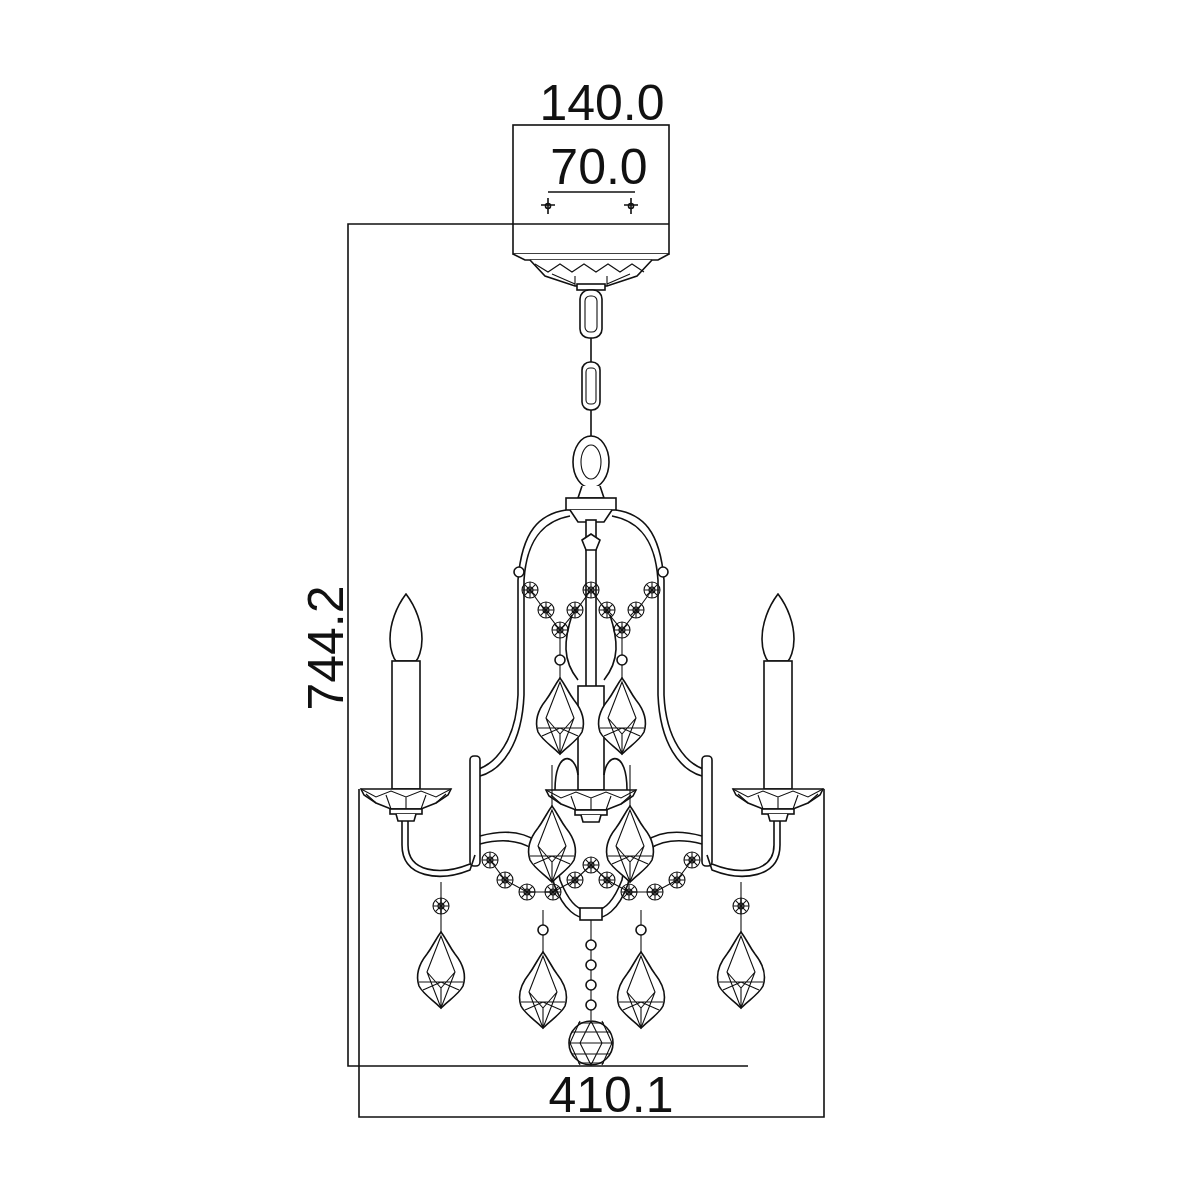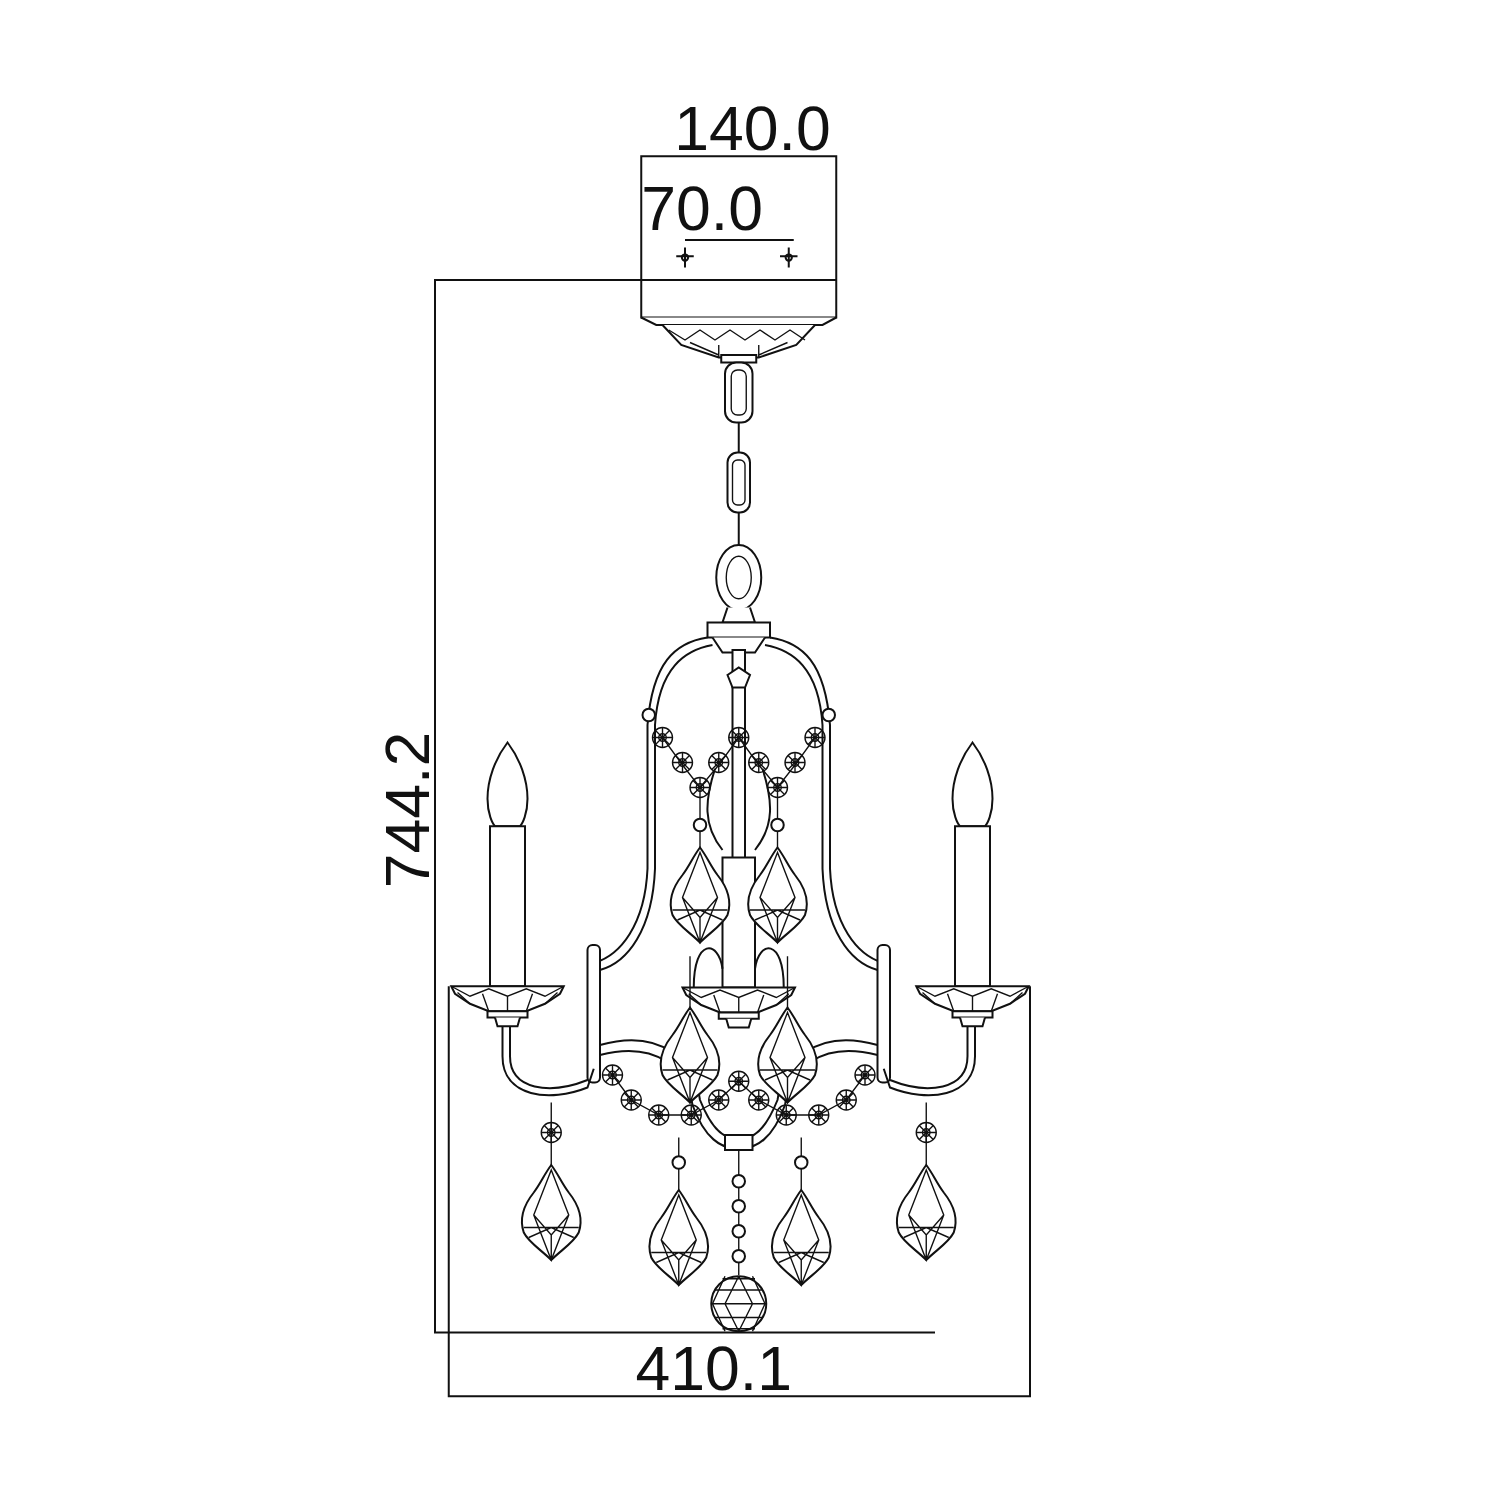--- a/index.html
+++ b/index.html
@@ -1,22 +1,22 @@
 <!DOCTYPE html>
 <html><head>
 <meta charset="utf-8">
 <style>
   html, body { margin: 0; padding: 0; background: #ffffff; }
   body { width: 1200px; height: 1200px; position: relative; overflow: hidden; font-family: "Liberation Sans", sans-serif; }
   #drawing { position: absolute; left: 0; top: 0; width: 1200px; height: 1200px; }
   .dim-label { position: absolute; font-family: "Liberation Sans", sans-serif; color: #111; line-height: 1; white-space: nowrap; }
   #dim-canopy-width { left: 524px; top: 78px; width: 156px; text-align: center; font-size: 50px; }
-  #dim-mount-spacing { left: 513px; top: 142px; width: 172px; font-size: 50px; }
+  #dim-mount-spacing { left: 513px; top: 142px; width: 172px; text-align: center; font-size: 50px; }
   #dim-height { left: 326px; top: 648px; font-size: 50px; transform: translate(-50%, -50%) rotate(-90deg); }
-  #dim-width { left: 359px; top: 1070px; width: 424px; text-align: center; font-size: 50px; }
+  #dim-width { left: 359px; top: 1070px; width: 424px; text-align: center; font-size: 50px; padding-left: 40px; }
   svg .ln { fill: none; stroke: #111; stroke-width: 1.6; }
   svg .thin { fill: none; stroke: #111; stroke-width: 1.1; }
   svg .fillw { fill: #fff; stroke: #111; stroke-width: 1.6; }
 </style>
 </head>
 <body>
 
 <svg id="drawing" viewBox="0 0 1200 1200" xmlns="http://www.w3.org/2000/svg">
   <defs>
     <g id="rosette">

